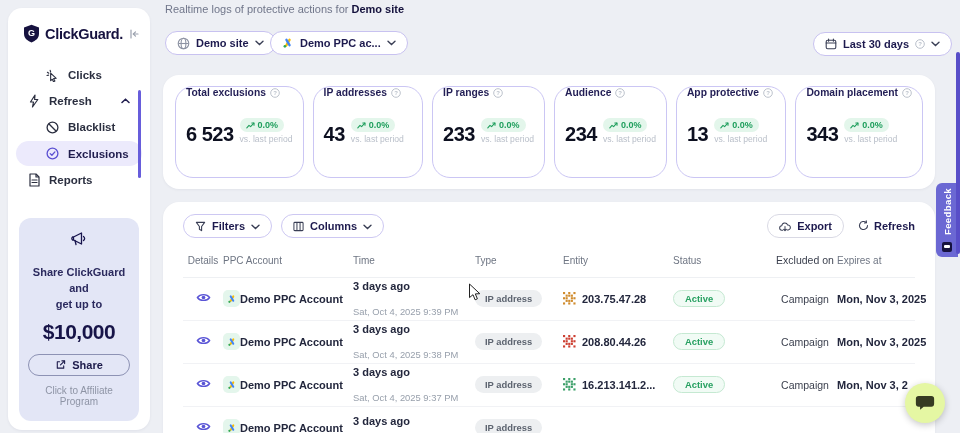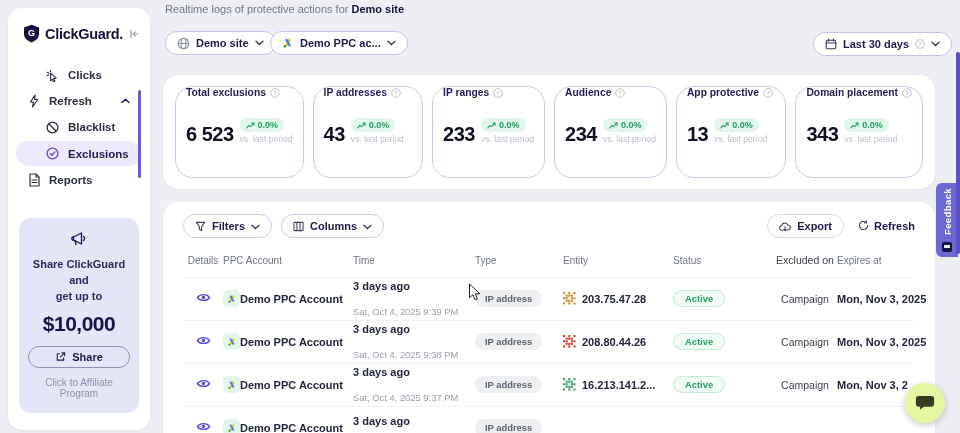--- a/index.html
+++ b/index.html
@@ -14,21 +14,21 @@
   .nav { margin-top:20px; }
   .nav-item { display:flex; align-items:center; gap:9px; height:24px; margin:2px 8px; padding-left:12px; font-size:11.5px; font-weight:600; color:#2b2f40; cursor:pointer; }
   .nav-item.sub { padding-left:30px; }
   .nav-item .spacer { flex:1; }
   .nav-item.selected { background:#eceafc; border-radius:999px; height:25px; color:#201d4e; }
   .nav-icon { display:flex; align-items:center; color:#2b2f40; }
   .nav-item.selected .nav-icon { color:#5b50d2; }
   .sidebar-thumb { position:absolute; left:138px; top:90px; width:3px; height:88px; background:#675ddb; border-radius:2px; }
 
   .promo { margin:26px 11px 0; background:#e3e6f6; border-radius:12px; padding:13px 8px 14px; text-align:center; }
-  .promo-lines { font-size:11px; font-weight:700; color:#2b2a5e; line-height:1.45; margin-top:6px; }
+  .promo-lines { font-size:11px; font-weight:700; color:#2b2a5e; line-height:1.45; margin-top:14px; }
   .promo-amount { font-size:21px; font-weight:800; color:#171448; margin-top:7px; letter-spacing:-0.5px; }
   .share-btn { margin:10px auto 0; width:102px; height:22px; border:1px solid #8d92b4; border-radius:999px; background:transparent; display:flex; align-items:center; justify-content:center; gap:6px; font-size:11px; font-weight:700; color:#1c1a4a; cursor:pointer; }
   .promo-caption { margin-top:9px; font-size:10px; color:#8e94a5; }
 
   
   .page-title { position:absolute; left:165px; top:3px; font-size:11px; color:#70768a; }
   .page-title b { color:#14113c; font-weight:700; }
   .pill { position:absolute; top:31px; height:24px; display:inline-flex; align-items:center; gap:6px; padding:0 11px; background:#fff; border:1px solid #c8c2f0; border-radius:999px; font-size:11px; font-weight:700; color:#1d1a4e; cursor:pointer; }
   .pill-site { left:165px; }
   .pill-account { left:270px; }

